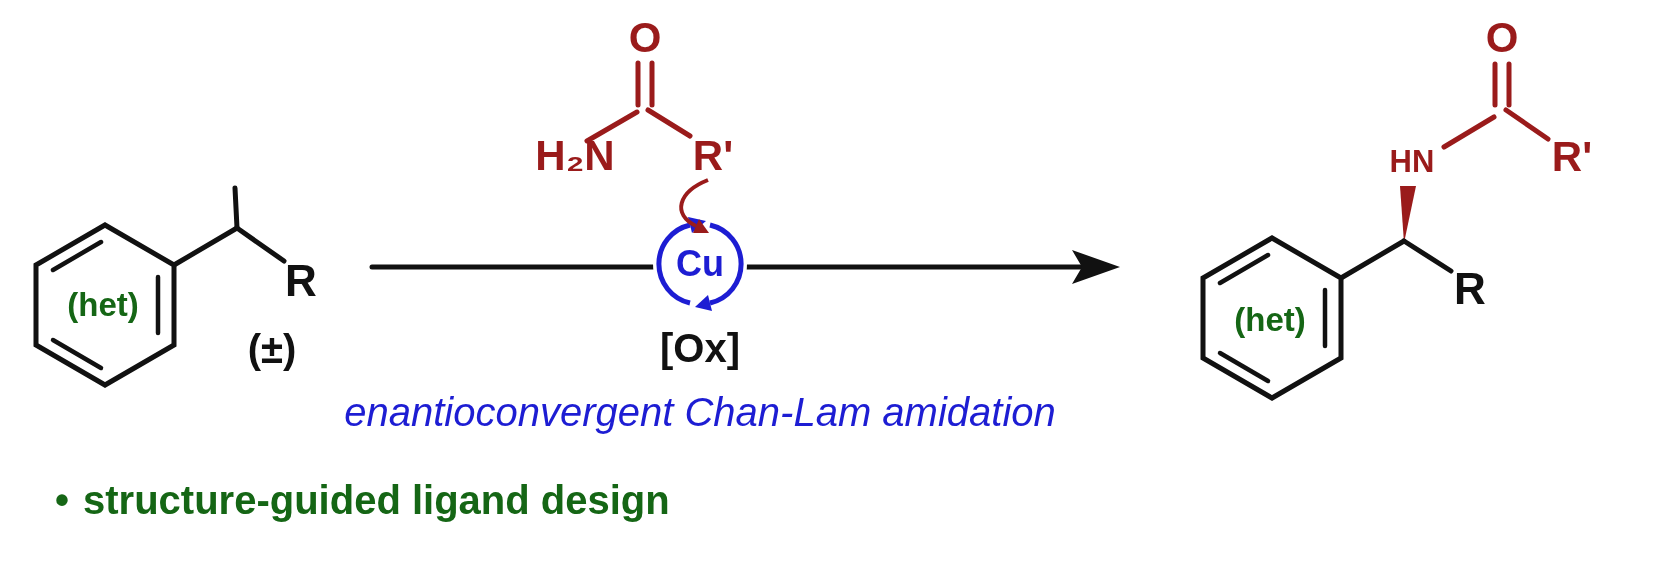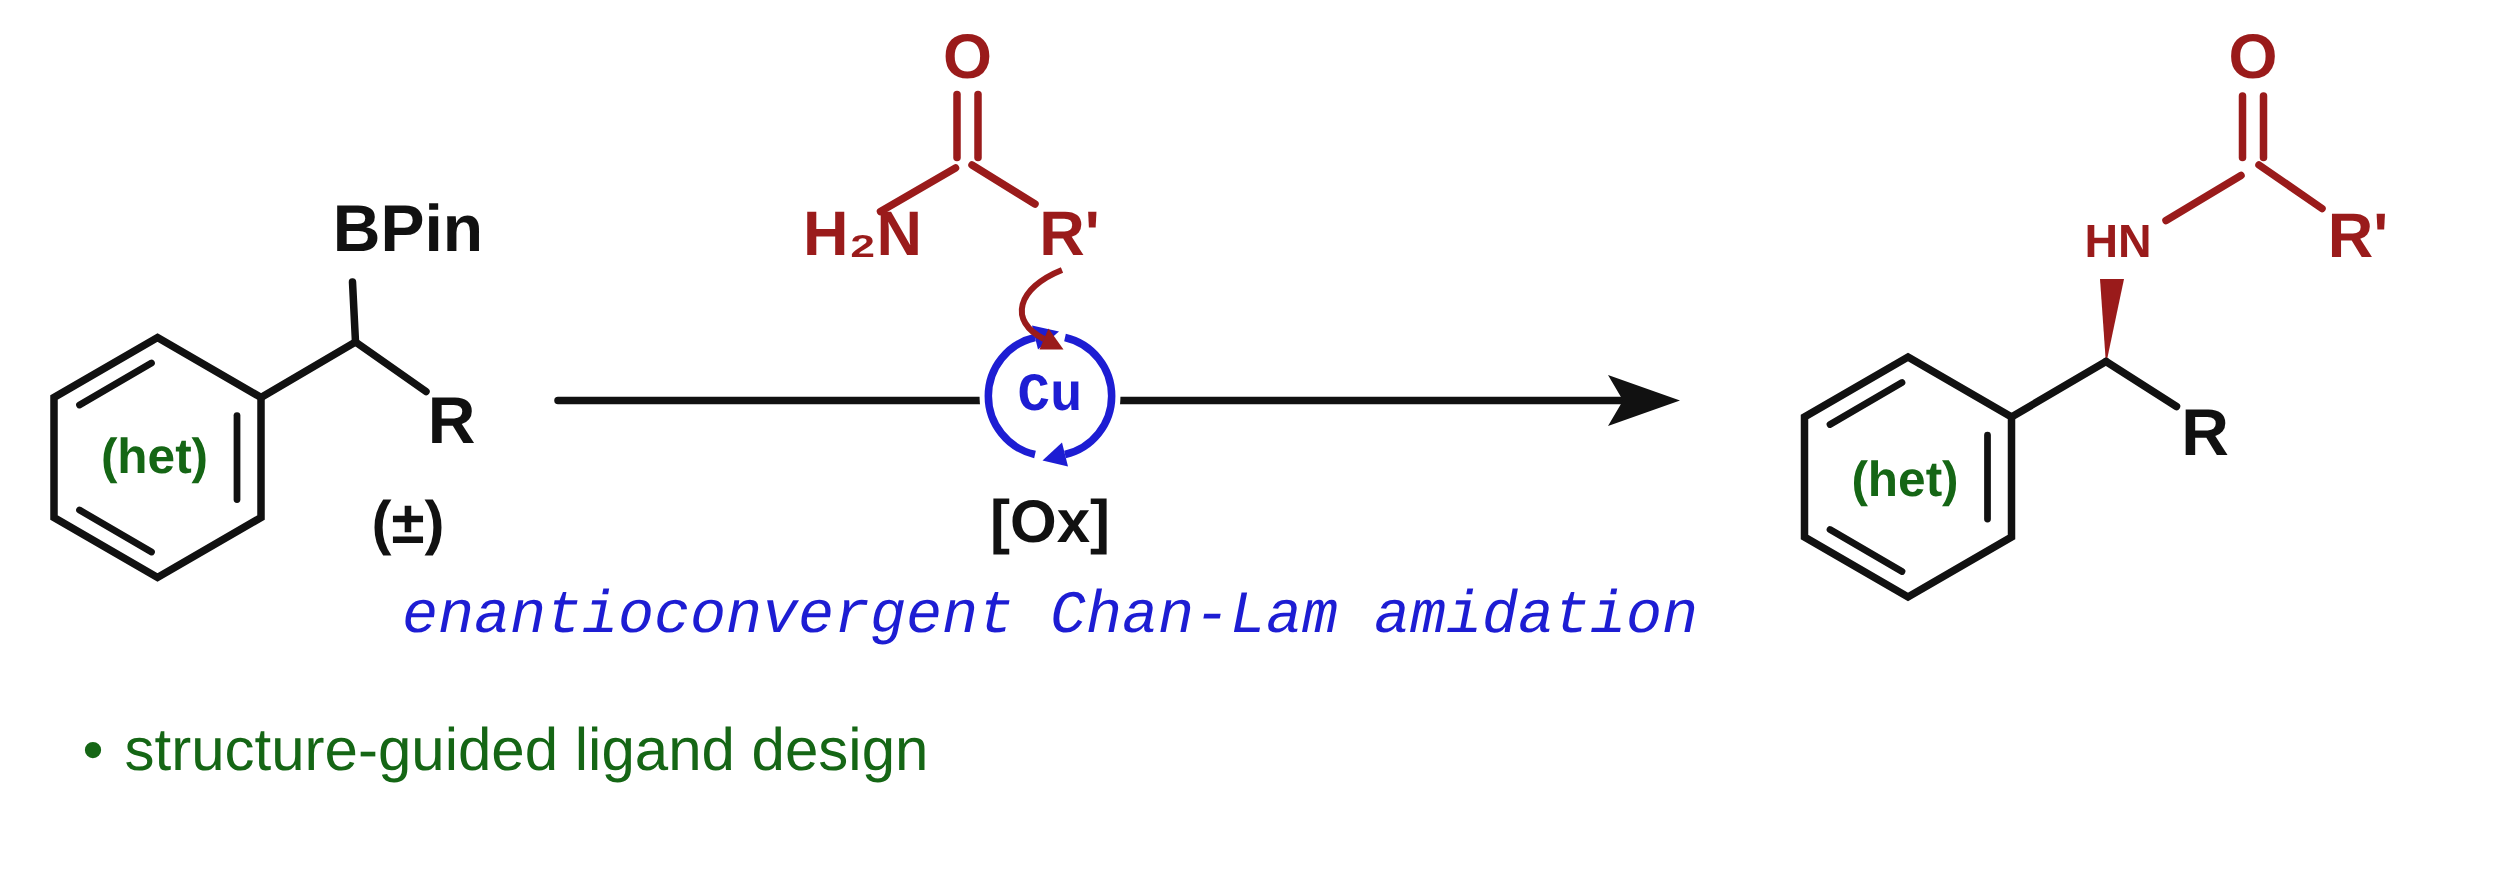--- a/index.html
+++ b/index.html
@@ -34,29 +34,29 @@
   
   .lbl{
     position:absolute;
     transform:translate(-50%,-50%);
     font-weight:700;
     white-space:nowrap;
     line-height:1;
     color:var(--ink);
   }
   .lbl.red{color:var(--dark-red);}
-  .lbl.blue{color:var(--blue);font-family:Liberation Mono, monospace;}
+  .lbl.blue{color:var(--blue);}
   .lbl.green{color:var(--green);}
   .lbl.italic{font-style:italic;font-weight:400;}
   .bullet-line{
     position:absolute;
     transform:translateY(-50%);
     color:var(--green);
     font-size:40px;
-    font-weight:400;
+    font-weight:700;
     white-space:nowrap;
     line-height:1;
   }
   .bullet-line .marker{margin-right:14px;}
 </style>
 </head>
 <body>
 
 <div class="canvas">
 
@@ -105,21 +105,20 @@
       <line class="bond" x1="1341" y1="278" x2="1404" y2="241"></line>
       <polygon class="fill-red" points="1404,243 1400,186 1416,186"></polygon>
       <line class="bond red" x1="1444" y1="147" x2="1494" y2="117"></line>
       <line class="bond red" x1="1495" y1="105" x2="1495" y2="64"></line>
       <line class="bond red" x1="1509" y1="105" x2="1509" y2="64"></line>
       <line class="bond red" x1="1506" y1="110" x2="1548" y2="139"></line>
       <line class="bond" x1="1404" y1="241" x2="1451" y2="271"></line>
     </g>
   </svg>
 
-  <span class="lbl" style="left:272px;top:153px;font-size:44px">BPin</span>
   <span class="lbl" style="left:301px;top:281px;font-size:44px">R</span>
   <span class="lbl green" style="left:103px;top:304px;font-size:33px">(het)</span>
   <span class="lbl" style="left:272px;top:349px;font-size:40px">(±)</span>
 
   <span class="lbl red" style="left:575px;top:156px;font-size:42px">H₂N</span>
   <span class="lbl red" style="left:645px;top:38px;font-size:42px">O</span>
   <span class="lbl red" style="left:713px;top:156px;font-size:42px">R'</span>
 
   <span class="lbl blue" style="left:700px;top:264px;font-size:36px">Cu</span>
   <span class="lbl" style="left:700px;top:348px;font-size:40px">[Ox]</span>

